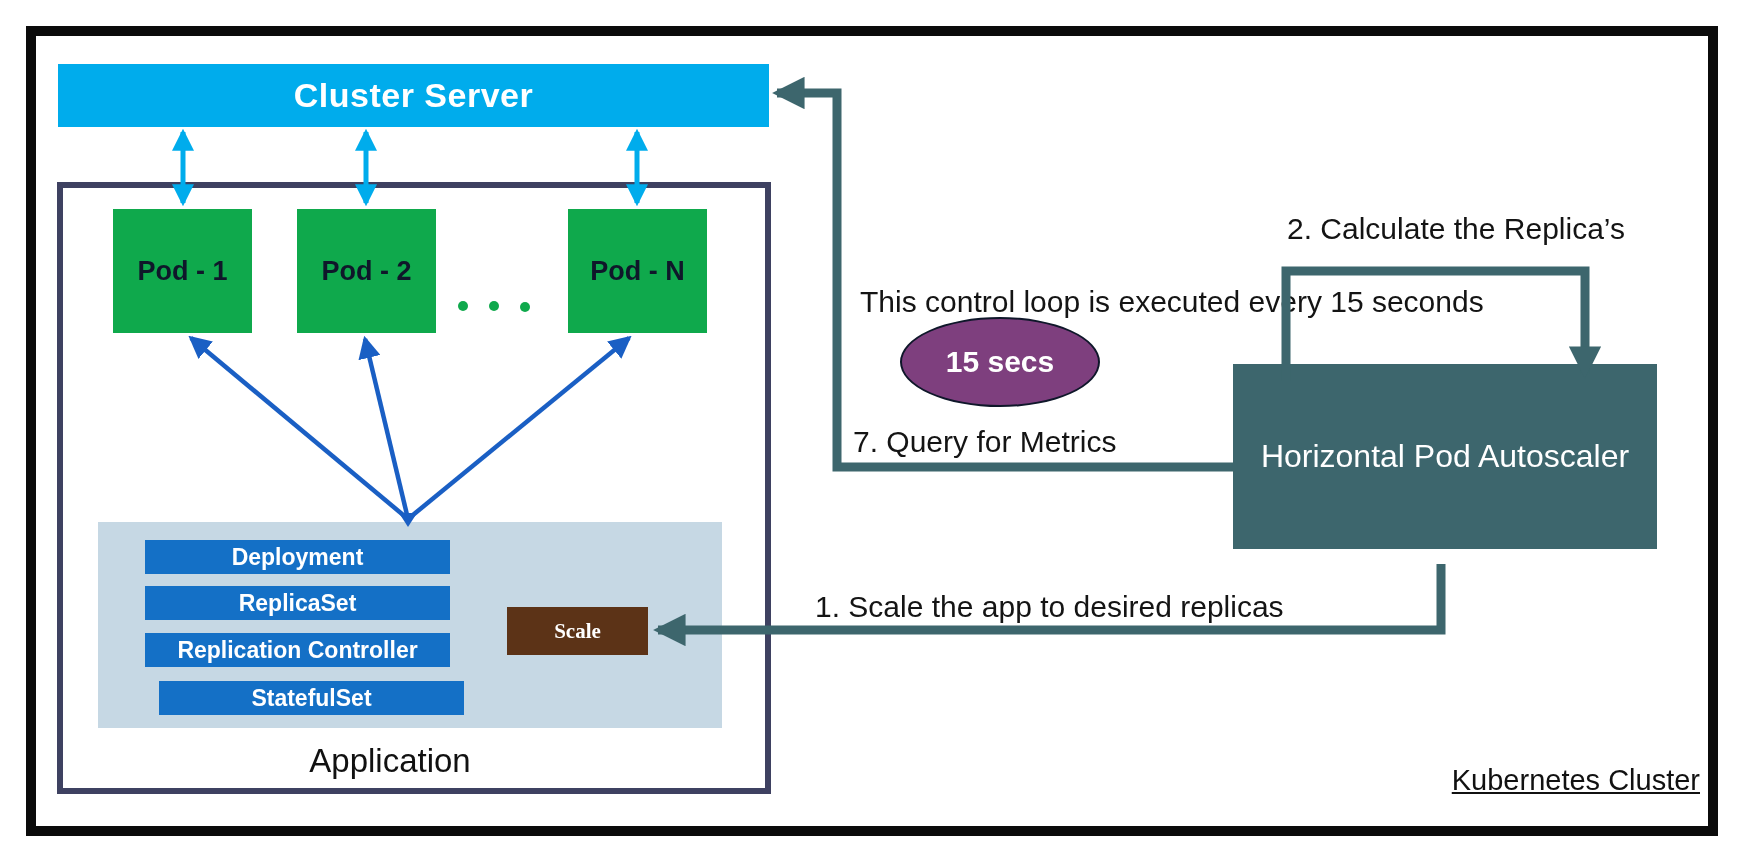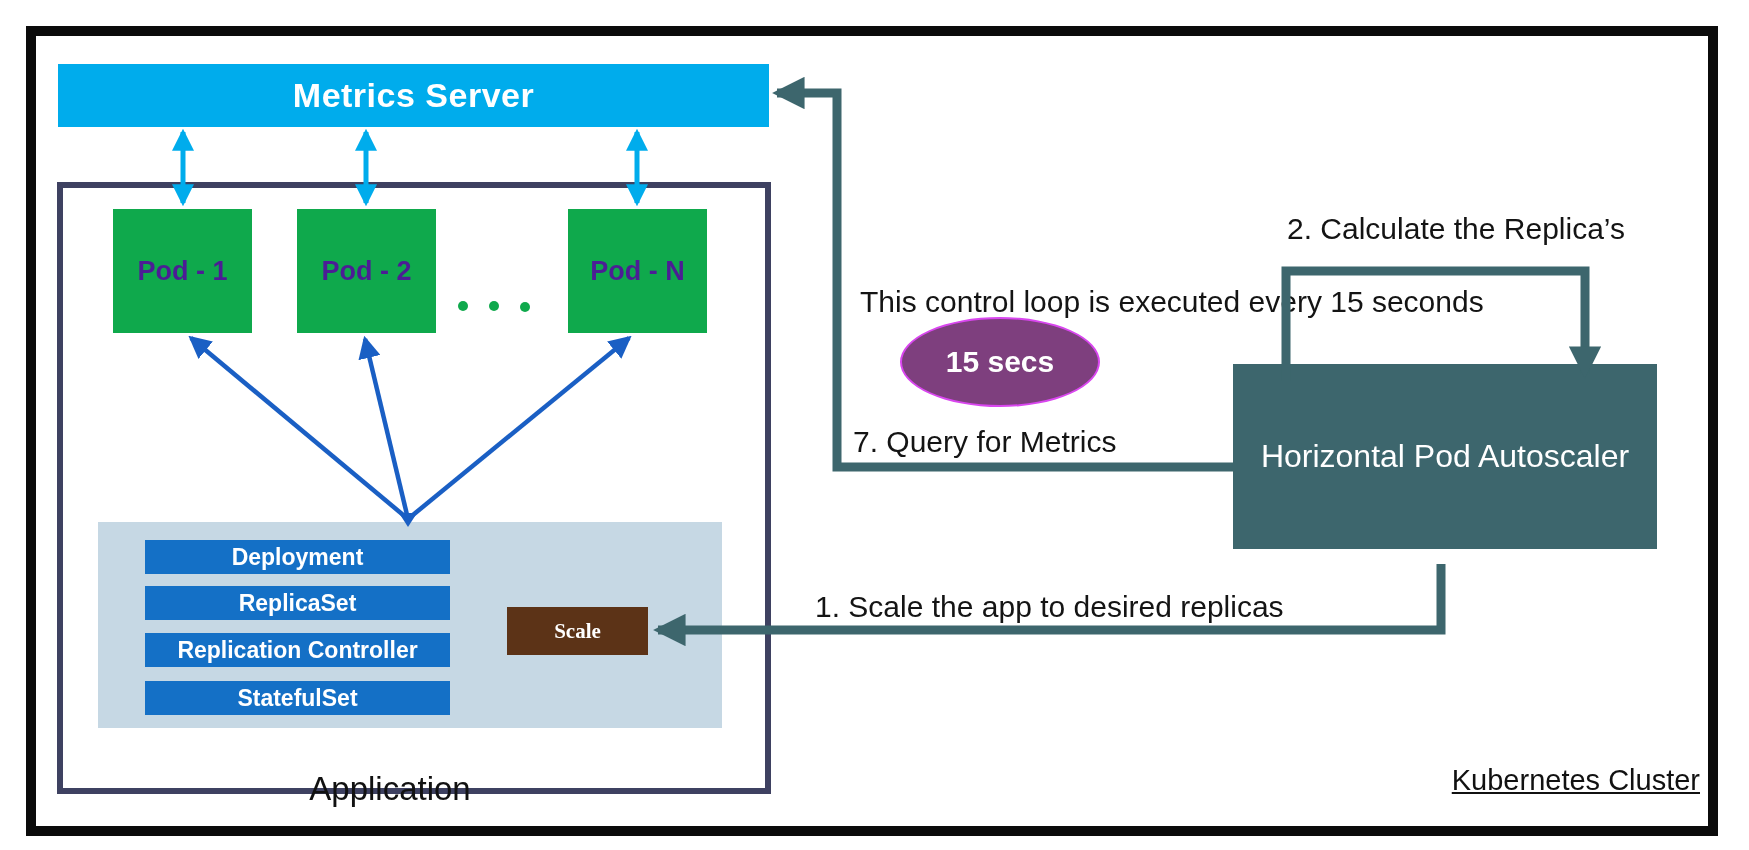--- a/index.html
+++ b/index.html
@@ -18,72 +18,72 @@
     display:flex;align-items:center;justify-content:center;
     color:#ffffff;font-size:34px;font-weight:600;letter-spacing:.5px;
   }
   .inner-box{
     left:57px;top:182px;width:714px;height:612px;
     border:6px solid #3E4161;background:transparent;
   }
   .pod{
     top:209px;width:139px;height:124px;background:#0FA94C;
     display:flex;align-items:center;justify-content:center;
-    color:#4c1d95;font-size:27px;font-weight:600;
+    color:#0f172a;font-size:27px;font-weight:600;
   }
   .pod1{left:113px;} .pod2{left:297px;} .podN{left:568px;}
   .app-box{
     left:98px;top:522px;width:624px;height:206px;background:#C6D8E4;
   }
   .ctrl-bar{
     left:145px;width:305px;height:34px;background:#1470C6;
     display:flex;align-items:center;justify-content:center;
     color:#ffffff;font-size:23px;font-weight:600;white-space:nowrap;
   }
-  .bar1{top:540px;} .bar2{top:586px;} .bar3{top:633px;} .bar4{top:681px;}
+  .bar1{top:540px;} .bar2{top:586px;} .bar3{top:633px;} .bar4{top:681px;margin-left:14px;}
   .scale-box{
     left:507px;top:607px;width:141px;height:48px;background:#5C3317;
     display:flex;align-items:center;justify-content:center;
     color:#ffffff;font-size:21px;font-weight:600;font-family:Liberation Serif, serif;
   }
   .app-label{
     left:250px;top:742px;width:280px;text-align:center;
-    font-size:33px;font-weight:500;color:#111111;margin-top:28px;
+    font-size:33px;font-weight:500;color:#111111;
   }
   .cluster-label{
     left:1300px;top:764px;width:400px;text-align:right;
     font-size:29px;font-weight:500;color:#111111;text-decoration:underline;
   }
   .hpa-box{
     left:1233px;top:364px;width:424px;height:185px;background:#3D666D;
     display:flex;align-items:center;justify-content:center;
     color:#ffffff;font-size:32px;font-weight:500;white-space:nowrap;
   }
   .interval-ellipse{
     left:900px;top:317px;width:200px;height:90px;background:#7E3F7E;
-    border:2px solid #d946ef;border-radius:50%;
+    border:2px solid #0f172a;border-radius:50%;
     display:flex;align-items:center;justify-content:center;
     color:#ffffff;font-size:30px;font-weight:600;
   }
   .note{font-size:30px;font-weight:500;white-space:nowrap;color:#141414;}
   .note-loop{left:860px;top:285px;}
   .step1{left:853px;top:425px;}
   .step2{left:1287px;top:212px;}
   .step3{left:815px;top:590px;}
   .arrow-layer{left:0;top:0;z-index:10;pointer-events:none;}
 </style>
 </head>
 <body>
 
 <div class="stage">
 
   <div class="abs outer-border"></div>
 
   <div class="abs metrics-server">
-    <span>Metrics Server</span>
+    <span>Cluster Server</span>
   </div>
 
   <div class="abs inner-box"></div>
 
   <div class="abs pod pod1">
     <span>Pod - 1</span>
   </div>
   <div class="abs pod pod2">
     <span>Pod - 2</span>
   </div>

